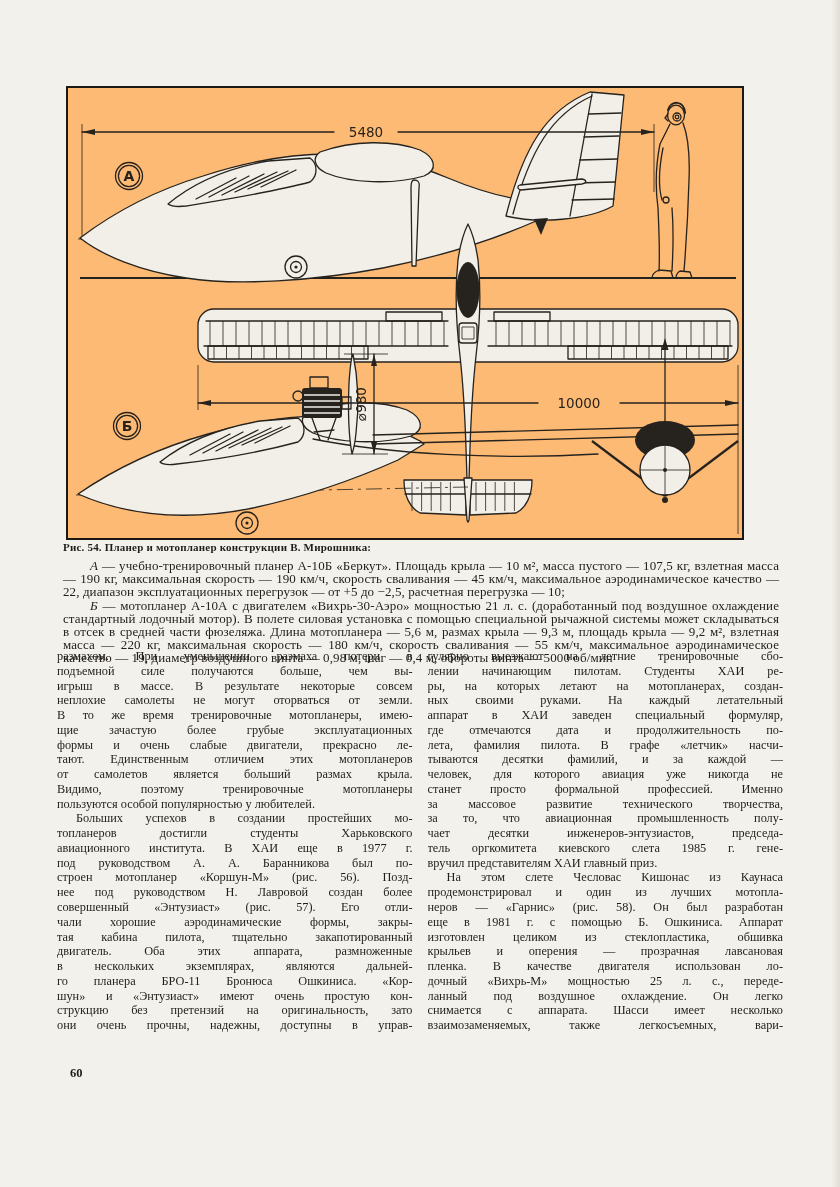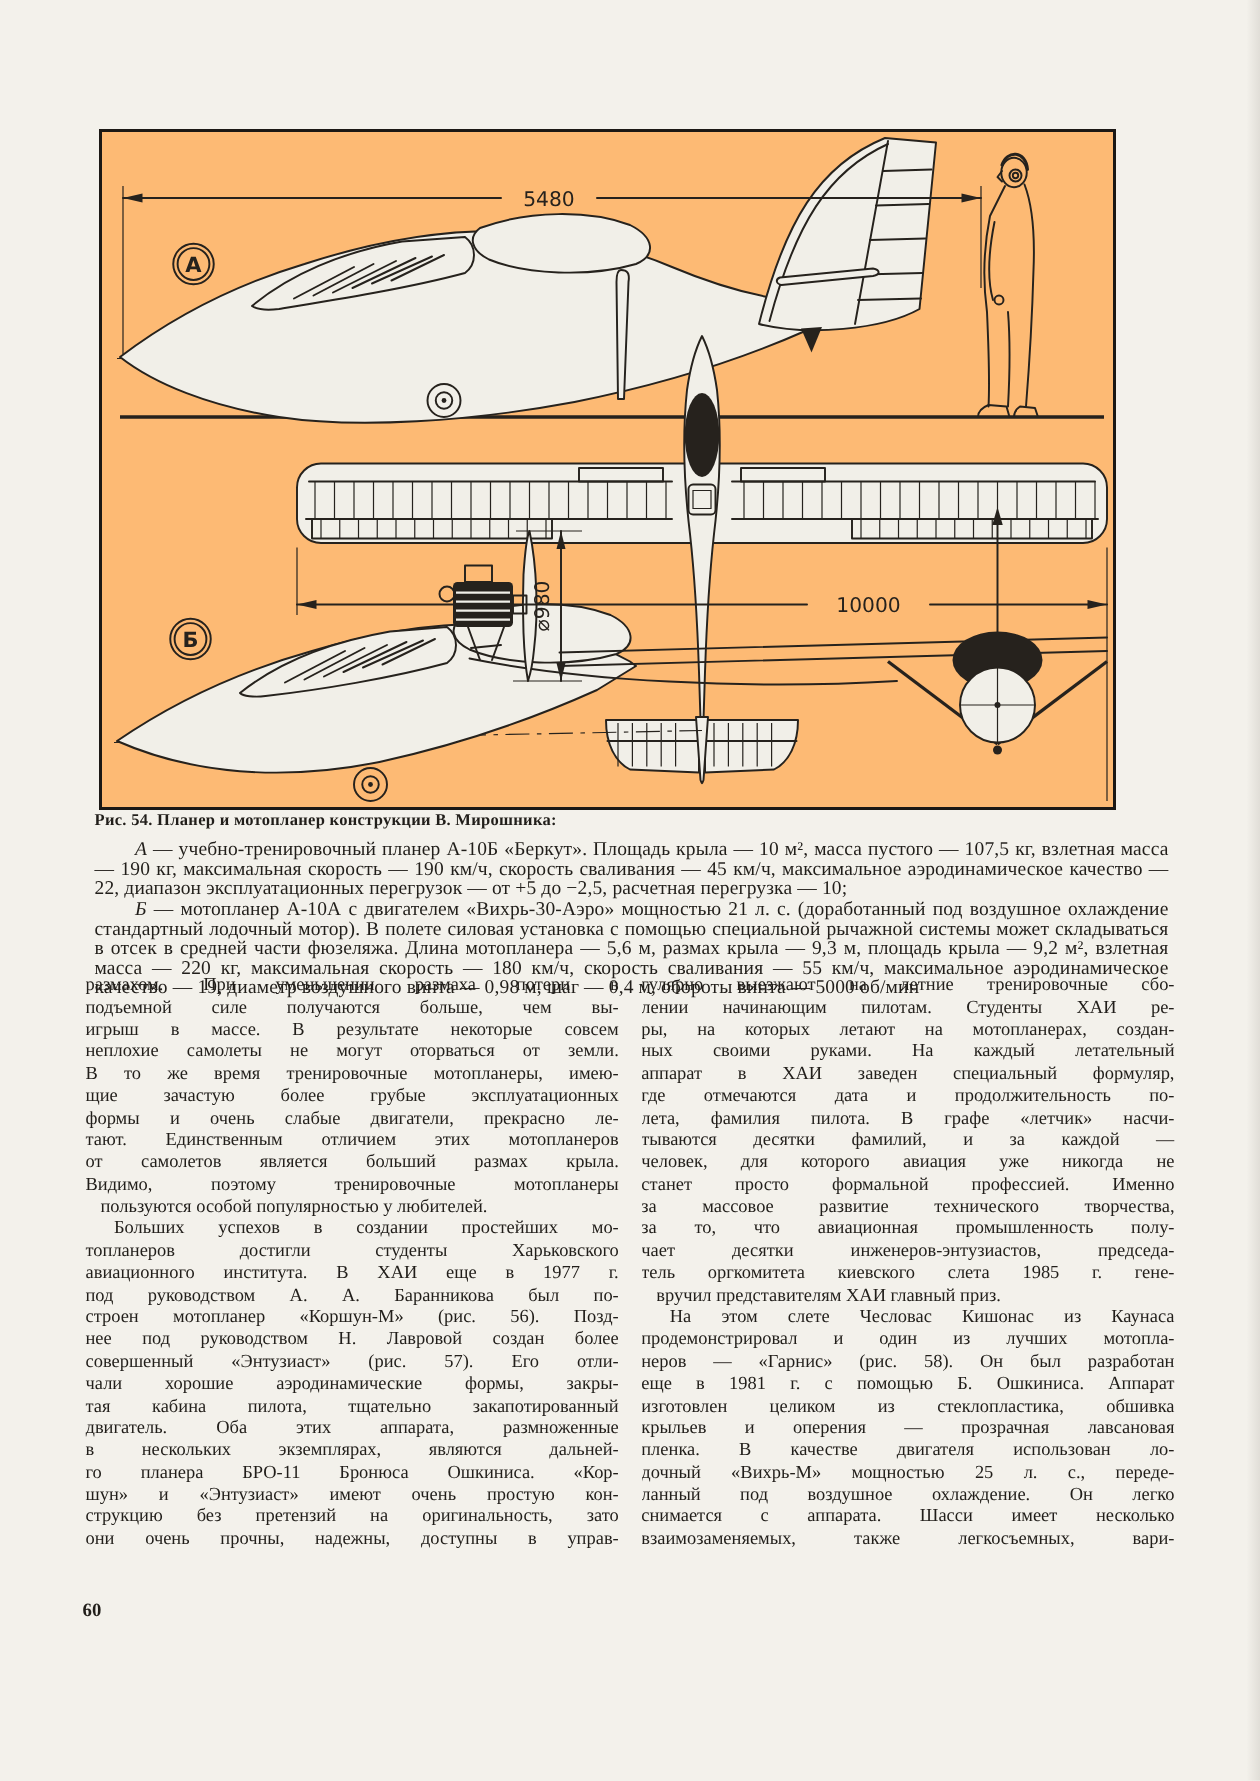--- a/index.html
+++ b/index.html
@@ -37,23 +37,23 @@
     margin:0;font-size:13px;line-height:13.2px;text-align:justify;text-indent:27px;
     letter-spacing:0.1px;
   }
   .cap-item i{font-style:italic;}
   .columns{position:absolute;left:57px;top:649px;width:726px;display:flex;gap:15px;}
   .col{width:356px;font-size:12.3px;}
   .tl{
     height:14.78px;line-height:14.78px;overflow:hidden;
     text-align:justify;text-align-last:justify;white-space:normal;
   }
-  .tl.pe{text-align-last:left;margin-left:10px;}
+  .tl.pe{text-align-last:left;}
   .tl.ind{text-indent:19px;}
-  .pagenum{position:absolute;left:55px;top:1066px;font-weight:bold;font-size:12.5px;}
+  .pagenum{position:absolute;left:70px;top:1066px;font-weight:bold;font-size:12.5px;}
 </style>
 </head>
 <body>
 
 <div class="page">
 
   <div class="figure">
     <svg viewBox="0 0 674 450">
 
       <g>

